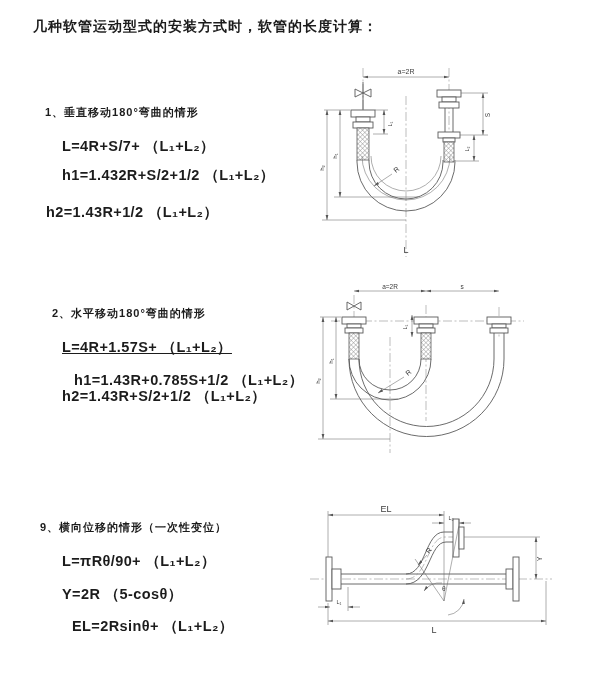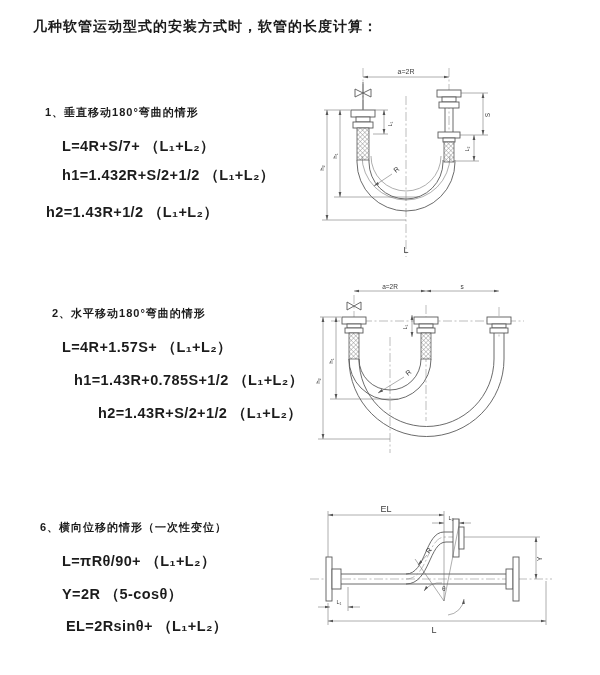--- a/index.html
+++ b/index.html
@@ -10,27 +10,27 @@
   }
   .abs{position:absolute;}
   .doc-title{left:33px;top:18px;font-size:14px;font-weight:700;letter-spacing:1px;}
   .sec-heading{font-size:11px;font-weight:700;letter-spacing:1px;}
   .formula{font-size:14.5px;font-weight:600;letter-spacing:.4px;white-space:pre;}
   #h1-1{left:45px;top:105px;}
   #f1-1{left:62px;top:137px;}
   #f1-2{left:62px;top:166px;}
   #f1-3{left:46px;top:203px;}
   #h2-1{left:40px;top:306px;margin-left:12px;}
-  #f2-1{left:62px;top:338px;}
+  #f2-1{left:62px;top:338px;text-decoration:underline;}
   #f2-2{left:62px;top:371px;margin-left:12px;}
-  #f2-3{left:62px;top:404px;margin-left:36px;}
+  #f2-3{left:62px;top:387px;}
   #h3-1{left:40px;top:520px;}
   #f3-1{left:62px;top:552px;text-align:center;}
   #f3-2{left:62px;top:585px;}
-  #f3-3{left:66px;top:617px;}
+  #f3-3{left:72px;top:617px;}
   svg{overflow:visible;}
   svg text{font-family:"Liberation Sans","DejaVu Sans",sans-serif;fill:#3c3c3c;}
   .ln{stroke:#5a5a5a;stroke-width:.9;fill:none;}
   .thin{stroke:#6a6a6a;stroke-width:.55;fill:none;}
   .dim{stroke:#6a6a6a;stroke-width:.55;fill:none;}
   .cl{stroke:#7a7a7a;stroke-width:.5;fill:none;stroke-dasharray:9 2.5 2 2.5;}
   .fit{fill:#ffffff;stroke:#5a5a5a;stroke-width:.9;}
   .hat{fill:url(#xh);stroke:#5a5a5a;stroke-width:.8;}
   #d1{left:306px;top:64px;}
   #d2{left:306px;top:281px;}
@@ -60,21 +60,21 @@
 <div class="abs sec-heading" id="h1-1">1、垂直移动180°弯曲的情形</div>
 <div class="abs formula" id="f1-1">L=4R+S/7+ （L₁+L₂）</div>
 <div class="abs formula" id="f1-2">h1=1.432R+S/2+1/2 （L₁+L₂）</div>
 <div class="abs formula" id="f1-3">h2=1.43R+1/2 （L₁+L₂）</div>
 
 <div class="abs sec-heading" id="h2-1">2、水平移动180°弯曲的情形</div>
 <div class="abs formula" id="f2-1">L=4R+1.57S+ （L₁+L₂）</div>
 <div class="abs formula" id="f2-2">h1=1.43R+0.785S+1/2 （L₁+L₂）</div>
 <div class="abs formula" id="f2-3">h2=1.43R+S/2+1/2 （L₁+L₂）</div>
 
-<div class="abs sec-heading" id="h3-1">6、横向位移的情形（一次性变位）</div>
+<div class="abs sec-heading" id="h3-1">9、横向位移的情形（一次性变位）</div>
 <div class="abs formula" id="f3-1">L=πRθ/90+ （L₁+L₂）</div>
 <div class="abs formula" id="f3-2">Y=2R （5-cosθ）</div>
 <div class="abs formula" id="f3-3">EL=2Rsinθ+ （L₁+L₂）</div>
 
 <svg id="d1" class="abs" width="240" height="205" viewBox="0 0 240 205">
 
   <line class="cl" x1="57" y1="4" x2="57" y2="52"></line>
   <line class="cl" x1="143" y1="4" x2="143" y2="70"></line>
   <line class="cl" x1="100" y1="32" x2="100" y2="193"></line>
 

